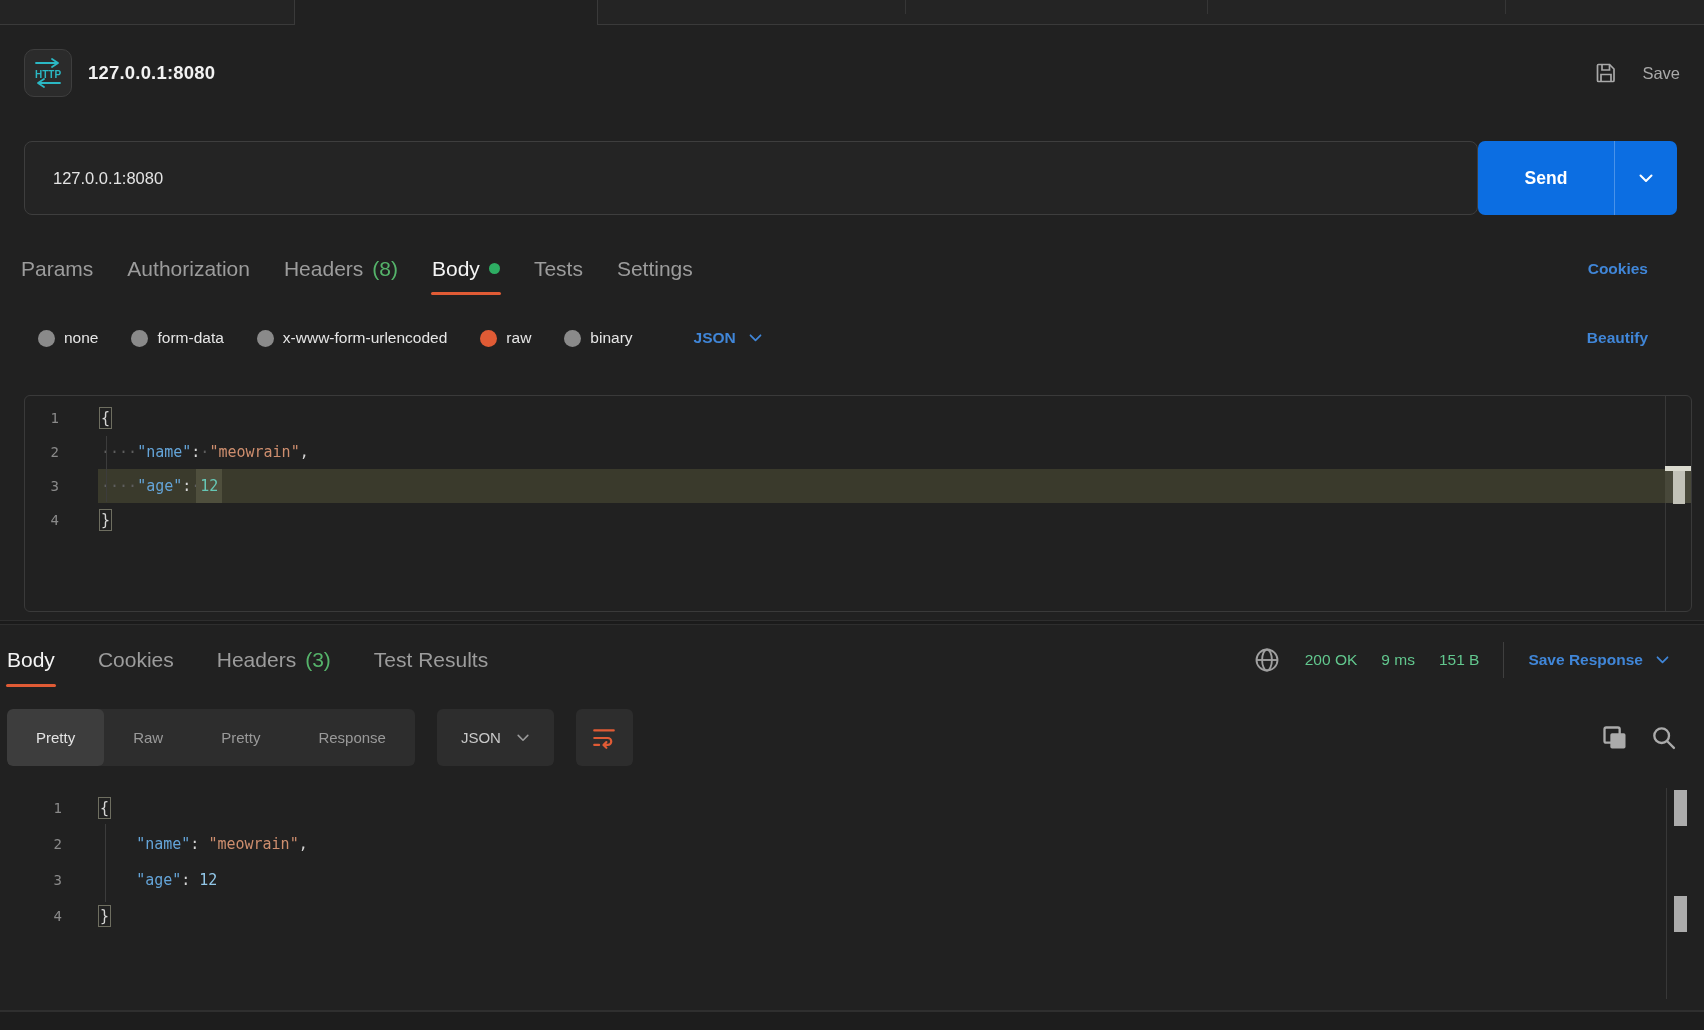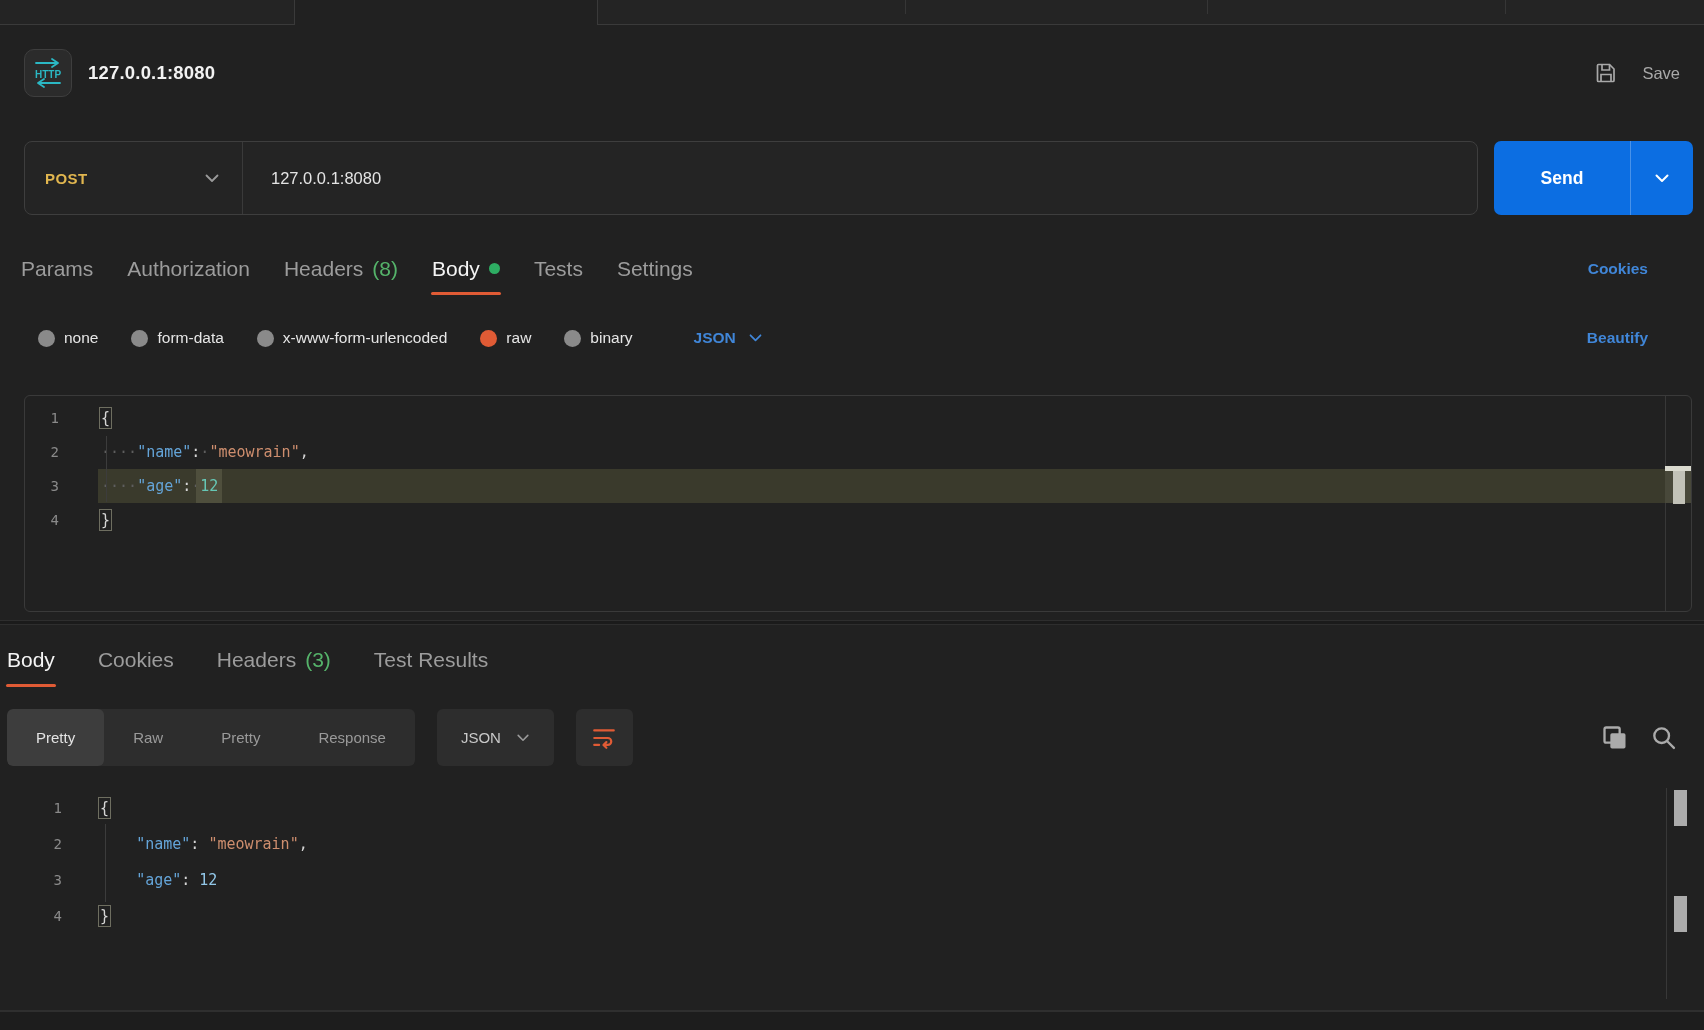--- a/index.html
+++ b/index.html
@@ -23,21 +23,21 @@
   .savebtn span { font-size:16.5px; color:#A9A9A9; }
 
   
   .urlrow { display:flex; margin:44px 11px 0 24px; height:74px; }
   .urlbar { flex:none; width:1454px; height:74px; border:1px solid #3E3E3E; background:#242424;
             border-radius:8px; display:flex; align-items:center; }
   .methodcell { width:218px; height:100%; display:flex; align-items:center; justify-content:space-between;
                 padding:0 22px 0 20px; border-right:1px solid #3A3A3A; cursor:pointer; }
   .methodcell .m { font-size:15px; font-weight:bold; letter-spacing:.4px; color:#E1B64F; }
   .urltext { padding-left:28px; font-size:16.5px; color:#E4E4E4; flex:1; }
-  .sendbtn { margin-left:16px; width:199px; height:74px; background:#0C6EE2; border-radius:7px;
+  .sendbtn { width:199px; height:74px; background:#0C6EE2; border-radius:7px;
              display:flex; color:#fff; cursor:pointer; }
   .sendmain { width:137px; display:flex; align-items:center; justify-content:center;
               font-size:17.5px; font-weight:bold; border-right:1px solid rgba(255,255,255,.25); }
   .sendcaret { flex:1; display:flex; align-items:center; justify-content:center; }
 
   
   .reqtabs { display:flex; align-items:stretch; height:57px; margin:25px 0 0 21px; gap:34px; }
   .rtab { position:relative; display:flex; align-items:center; gap:9px; font-size:21px; color:#9C9C9C; cursor:pointer; }
   .rtab .cnt { color:#55B36A; }
   .rtab.active { color:#F5F5F5; }
@@ -143,26 +143,20 @@
       <path d="M4.5 3.5 h11 l4.5 4.5 v11.5 a1 1 0 0 1 -1 1 h-14.5 a1 1 0 0 1 -1 -1 v-15 a1 1 0 0 1 1 -1 z" fill="none" stroke="#A8A8A8" stroke-width="1.7"></path>
       <path d="M8 3.5 v5.5 h7.5 v-5.5" fill="none" stroke="#A8A8A8" stroke-width="1.7"></path>
       <path d="M7 20.5 v-7 h10 v7" fill="none" stroke="#A8A8A8" stroke-width="1.7"></path>
     </svg>
     <span>Save</span>
   </div>
 </div>
 
 <div class="urlrow">
   <div class="urlbar">
-    <div class="methodcell">
-      <span class="m">POST</span>
-      <svg width="16" height="11" viewBox="0 0 16 11">
-        <path d="M2.5 2.5 L8 8 L13.5 2.5" fill="none" stroke="#9A9A9A" stroke-width="1.8" stroke-linecap="round" stroke-linejoin="round"></path>
-      </svg>
-    </div>
     <div class="urltext">127.0.0.1:8080</div>
   </div>
   <div class="sendbtn">
     <div class="sendmain">Send</div>
     <div class="sendcaret">
       <svg width="16" height="11" viewBox="0 0 16 11">
         <path d="M2.5 2.5 L8 8 L13.5 2.5" fill="none" stroke="#ffffff" stroke-width="2" stroke-linecap="round" stroke-linejoin="round"></path>
       </svg>
     </div>
   </div>
@@ -257,20 +251,37 @@
   <div class="rtab">
       <span>Cookies</span>
     </div>
   <div class="rtab">
     <span>Headers</span>
     <span class="cnt">(3)</span>
   </div>
   <div class="rtab">
       <span>Test Results</span>
     </div>
+  <div class="respmeta">
+    <svg width="28" height="28" viewBox="0 0 24 24" class="iconbtn">
+      <circle cx="12" cy="12" r="9" fill="none" stroke="#A0A0A0" stroke-width="1.6"></circle>
+      <ellipse cx="12" cy="12" rx="4.2" ry="9" fill="none" stroke="#A0A0A0" stroke-width="1.6"></ellipse>
+      <path d="M3 12 H21" fill="none" stroke="#A0A0A0" stroke-width="1.6"></path>
+    </svg>
+    <span class="metagreen">200 OK</span>
+    <span class="metagreen">9 ms</span>
+    <span class="metagreen">151 B</span>
+    <span class="metadiv"></span>
+    <div class="saveresp">
+      <span>Save Response</span>
+      <svg width="15" height="10" viewBox="0 0 16 11">
+        <path d="M2.5 2.5 L8 8 L13.5 2.5" fill="none" stroke="#4086D8" stroke-width="1.9" stroke-linecap="round" stroke-linejoin="round"></path>
+      </svg>
+    </div>
+  </div>
 </div>
 
 <div class="resptoolbar">
   <div class="segctl">
     <div class="seg sel">Pretty</div>
     <div class="seg">Raw</div>
     <div class="seg">Pretty</div>
     <div class="seg">Response</div>
   </div>
   <div class="jsonbox">

